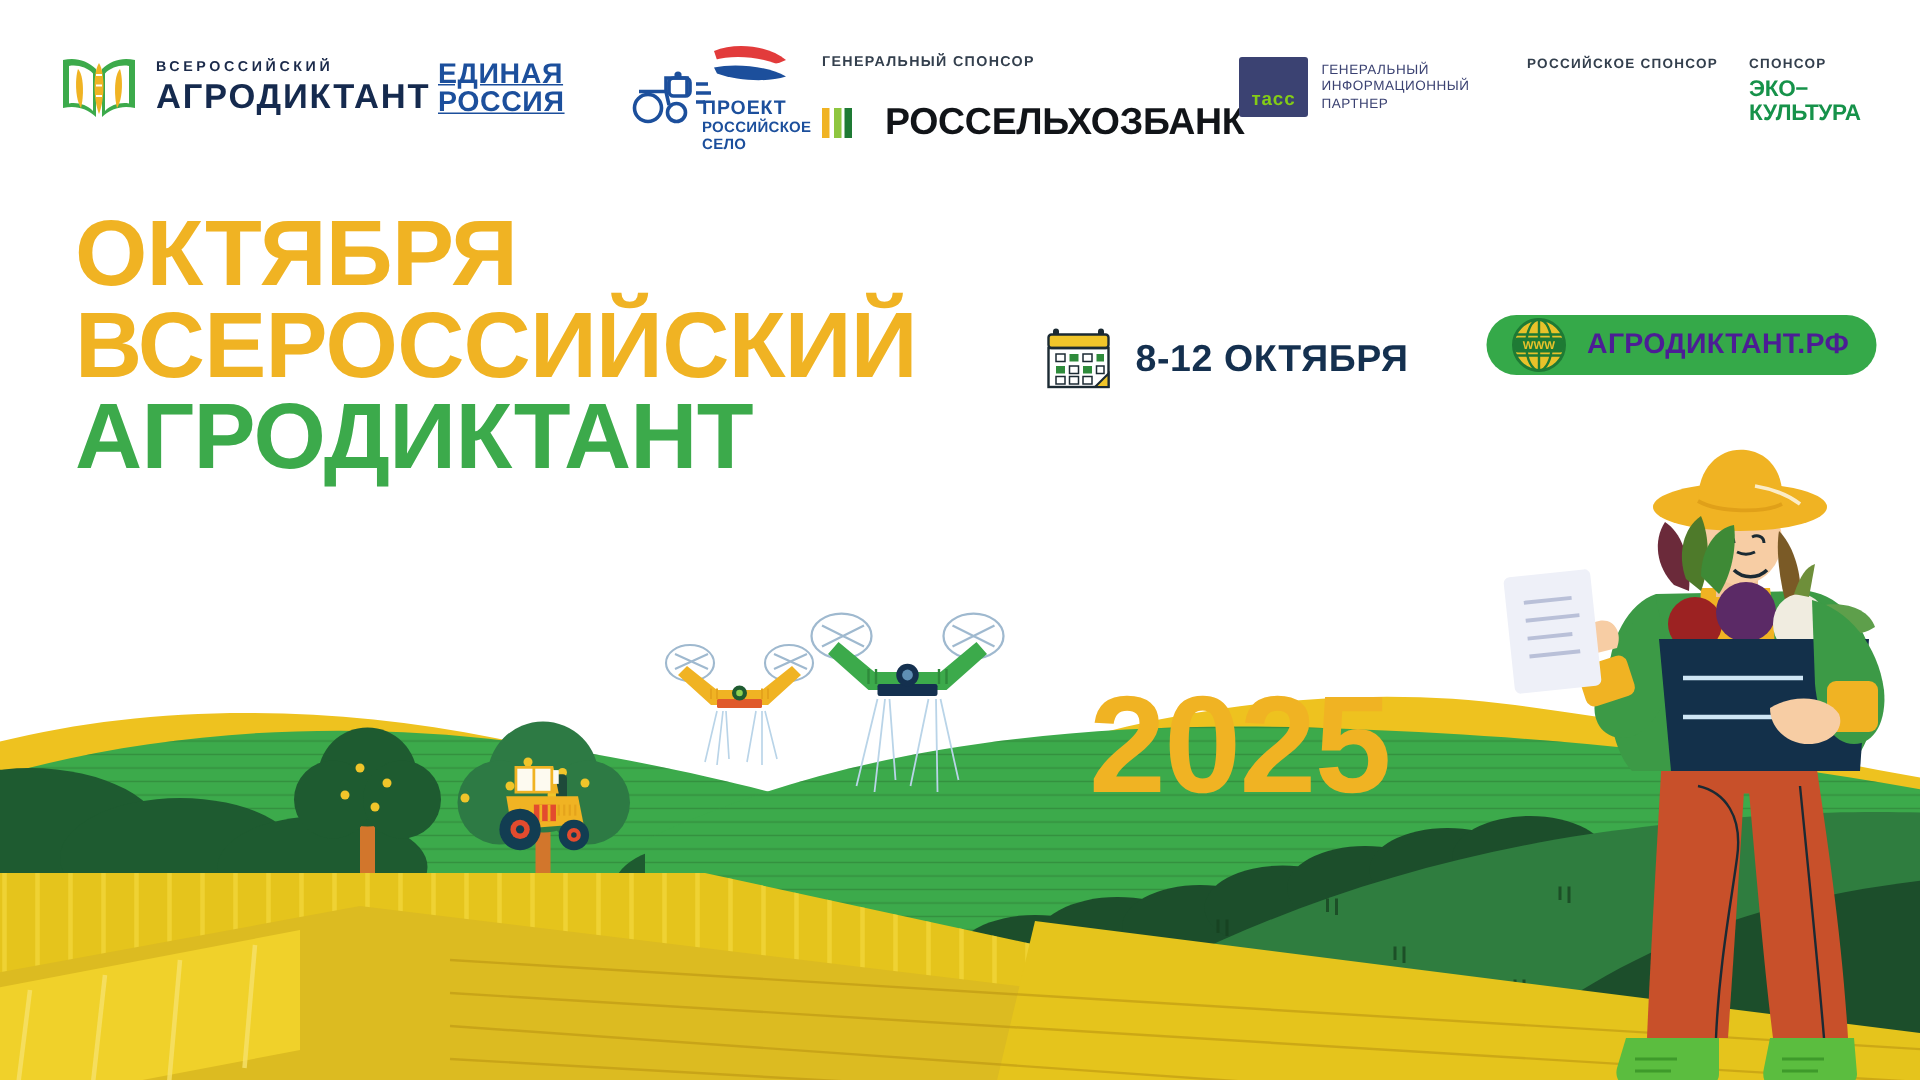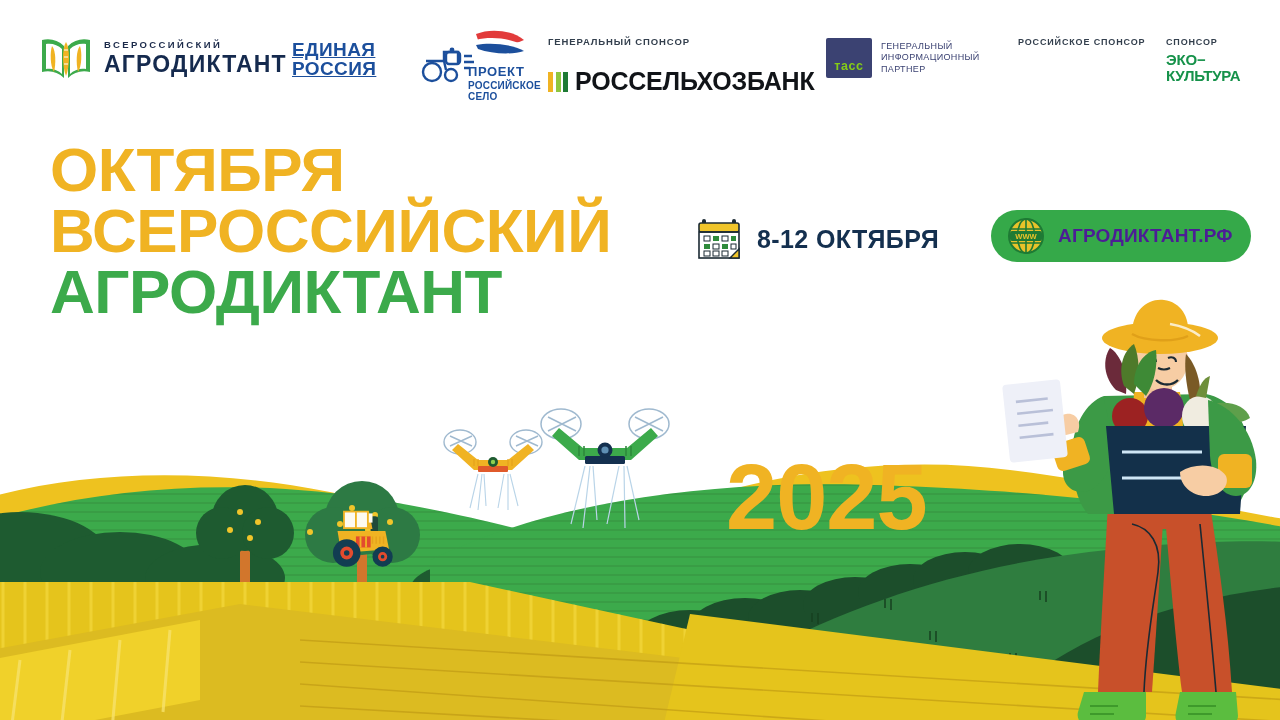--- a/index.html
+++ b/index.html
@@ -27,21 +27,21 @@
   
   .prs-logo{position:absolute;left:420px;top:30px;width:118px;height:62px;}
   .prs-text{position:absolute;left:48px;top:20px;line-height:1.12;}
   .prs-t1{font-size:13px;font-weight:700;letter-spacing:0.6px;color:#1c4f9c;margin-top:15px;}
   .prs-t2{font-size:10px;font-weight:800;letter-spacing:0.2px;color:#1c4f9c;}
   .prs-t3{font-size:10px;font-weight:800;letter-spacing:0.2px;color:#1c4f9c;}
 
   
   .rshb-logo{position:absolute;left:548px;top:36px;}
   .rshb-sup{font-size:9.5px;font-weight:600;letter-spacing:0.9px;color:#333f4d;margin-bottom:6px;}
-  .rshb-row{display:flex;align-items:center;gap:7px;margin-top:20px;}
+  .rshb-row{display:flex;align-items:center;gap:22px;margin-top:20px;}
   .rshb-bars{display:flex;gap:2.5px;height:20px;align-items:flex-end;}
   .rshb-bars i{display:block;width:5px;height:20px;}
   .rshb-name{font-size:25px;font-weight:800;letter-spacing:-0.2px;color:#111418;}
 
   
   .tass-logo{position:absolute;left:826px;top:38px;display:flex;align-items:center;gap:9px;}
   .tass-badge{width:46px;height:40px;background:#3b4272;border-radius:2px;display:flex;align-items:center;justify-content:center;}
   .tass-badge span{color:#84cc16;font-size:12.5px;font-weight:700;letter-spacing:0.6px;margin-top:16px;}
   .tass-txt{line-height:1.28;}
   .tass-txt div{font-size:9px;font-weight:400;letter-spacing:0.35px;color:#3b4272;}
@@ -62,21 +62,21 @@
   
   .headline{position:absolute;left:50px;top:140px;line-height:0.98;}
   .headline .l1,.headline .l2{font-size:62px;font-weight:800;letter-spacing:-0.5px;color:#f0b323;display:block;}
   .headline .l3{font-size:62px;font-weight:800;letter-spacing:-0.5px;color:#3caa4b;display:block;}
 
   
   .date-row{position:absolute;left:697px;top:216px;display:flex;align-items:center;gap:16px;}
   .cal-icon{width:44px;height:46px;flex:0 0 44px;}
   .date-text{font-size:25px;font-weight:800;letter-spacing:0.4px;color:#14304f;white-space:nowrap;}
 
-  .site-btn{position:absolute;left:991px;top:210px;width:260px;height:52px;background:#35a949;border-radius:28px;display:flex;align-items:center;padding-left:16px;gap:13px;box-sizing:border-box;cursor:pointer;}
+  .site-btn{position:absolute;left:991px;top:210px;width:260px;height:40px;background:#35a949;border-radius:28px;display:flex;align-items:center;padding-left:16px;gap:13px;box-sizing:border-box;cursor:pointer;}
   .globe-icon{width:38px;height:38px;flex:0 0 38px;}
   .site-label{font-size:19px;font-weight:800;letter-spacing:0.2px;color:#4c1d95;white-space:nowrap;}
 
   
   .scene{position:absolute;left:0;top:0;width:1280px;height:720px;pointer-events:none;}
 
   .year{position:absolute;left:726px;top:445px;font-size:92px;font-weight:800;letter-spacing:-1px;color:#f0b323;}
 </style>
 </head>
 <body>

